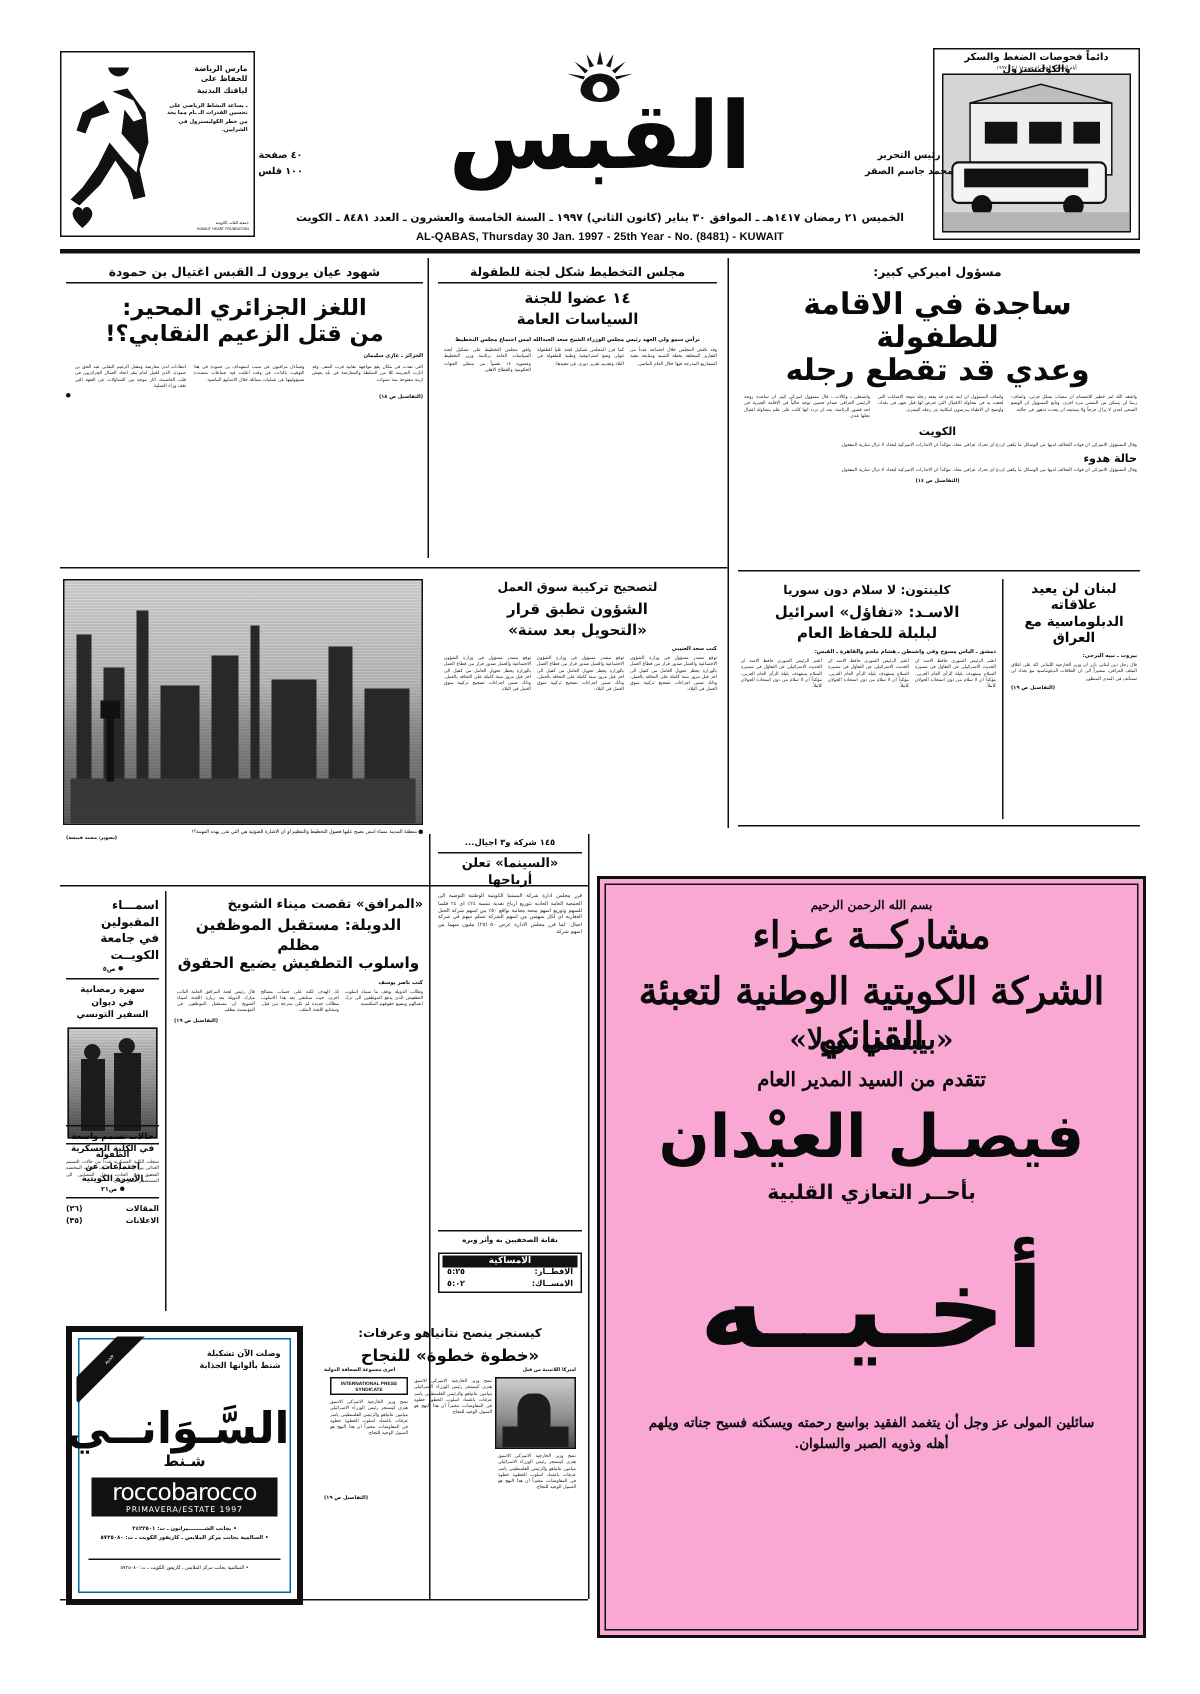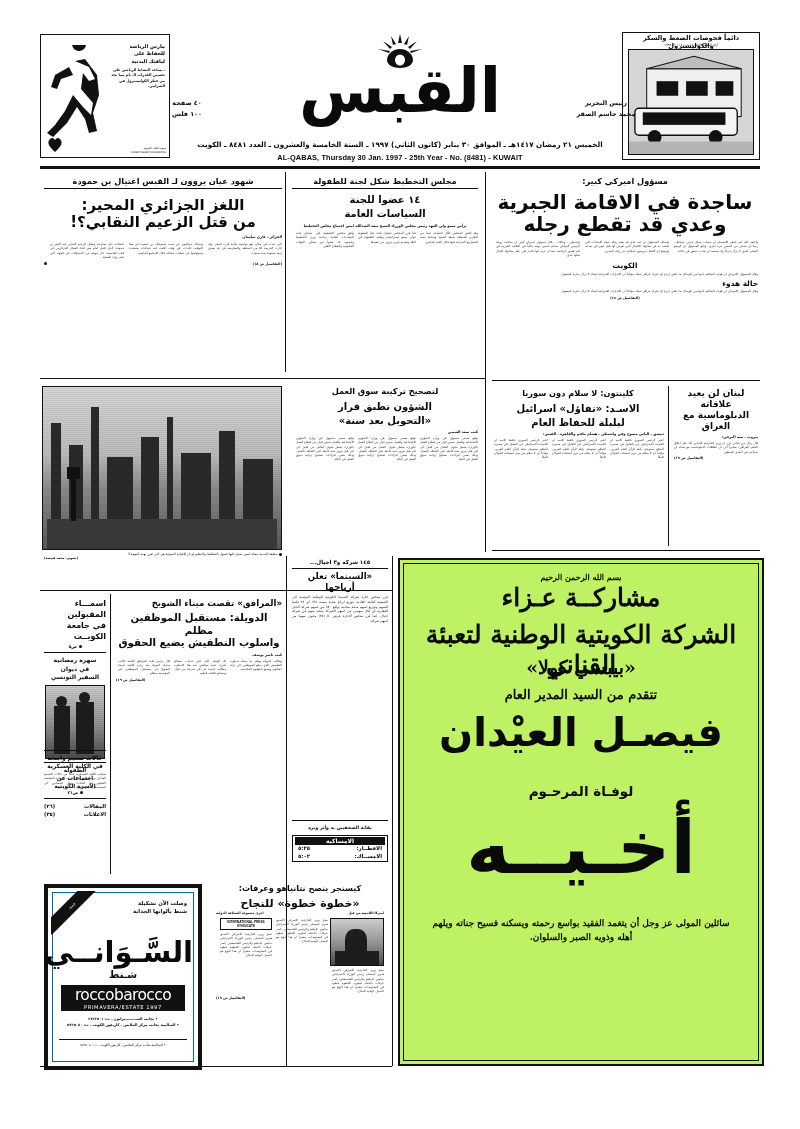--- a/index.html
+++ b/index.html
@@ -133,22 +133,22 @@
   .caption{direction:rtl;text-align:right;font-size:3.2px;line-height:4.4px;}
   .credit{direction:rtl;text-align:left;font-size:3.2px;font-weight:bold;}
 
   .portrait{background:#6f6f6f;border:1px solid #111;position:relative;overflow:hidden;}
   .portrait .fig{position:absolute;background:#1d1d1d;}
   .portrait .bg{position:absolute;inset:0;background:
       linear-gradient(180deg,#cdcdcd,#8f8f8f 55%,#4a4a4a);}
 
   
   #condol{
-    position:absolute;left:398px;top:558px;width:362px;height:504px;
-    border:2.5px solid #111;background:#bef264;
+    position:absolute;left:398px;top:584px;width:362px;height:504px;
+    border:2.5px solid #111;background:#f9a8d4;
   }
   #condol .inner{position:absolute;inset:3px;border:1px solid #111;}
   .cd-bism{
     position:absolute;left:0;right:0;top:8px;text-align:center;
     direction:rtl;font-size:8px;font-weight:bold;font-family:"DejaVu Serif",serif;
   }
   .cd-musharaka{
     position:absolute;left:0;right:0;top:20px;text-align:center;
     direction:rtl;font-size:25px;line-height:28px;font-weight:bold;
     font-family:"DejaVu Serif",serif;letter-spacing:-1px;
@@ -332,21 +332,21 @@
     <div class="dateline-en">AL-QABAS, Thursday 30 Jan. 1997 - 25th Year - No. (8481) - KUWAIT</div>
   </div>
   <div id="mh-rule"></div>
 
   <div class="vrule" style="left:285px;top:172px;height:200px;"></div>
   <div class="vrule" style="left:485px;top:172px;height:380px;"></div>
   <div class="vrule" style="left:40px;top:172px;height:0;"></div>
 
   <div class="col" style="left:492px;top:176px;width:266px;">
     <div class="kicker nb" style="letter-spacing:3px;">مسؤول اميركي كبير:</div>
-    <div class="hl-xl" style="margin-top:3px;">ساجدة في الاقامة الجبرية</div>
+    <div class="hl-xl" style="margin-top:3px;">ساجدة في الاقامة للطفولة</div>
     <div class="hl-xl">وعدي قد تقطع رجله</div>
     <div style="display:flex;gap:5px;margin-top:5px;">
       <div class="bodytext" style="width:84px;">واعتقد الله امر خطير للانضمام ان مصاب بشلل جزئي، واضاف: ربما لن يتمكن من المشي مرة اخرى. وتابع المسؤول ان الوضع الصحي لعدي لا يزال حرجاً ولا يستبعد ان يحدث تدهور في حالته.</div>
       <div class="bodytext" style="width:84px;">واضاف المسؤول ان ابنه عدي قد يفقد رجله نتيجة الاصابات التي لحقت به في محاولة الاغتيال التي تعرض لها قبل شهر في بغداد، واوضح ان الاطباء يدرسون امكانية بتر رجله اليسرى.</div>
       <div class="bodytext" style="width:84px;">واشنطن ـ وكالات ـ قال مسؤول اميركي كبير ان ساجدة زوجة الرئيس العراقي صدام حسين توجد حالياً في الاقامة الجبرية في احد قصور الرئاسة، بعد ان تردد انها كانت على علم بمحاولة اغتيال نجلها عدي.</div>
     </div>
     <div class="hl-xs" style="margin-top:4px;">الكويت</div>
     <div class="bodytext" style="margin-top:2px;">وقال المسؤول الاميركي ان قوات التحالف لديها من الوسائل ما يكفي لردع اي تحرك عراقي معاد، مؤكداً ان الانذارات الاميركية لبغداد لا تزال سارية المفعول.</div>
     <div class="hl-xs" style="margin-top:3px;text-align:right">حالة هدوء</div>
     <div class="bodytext" style="margin-top:1px;">وقال المسؤول الاميركي ان قوات التحالف لديها من الوسائل ما يكفي لردع اي تحرك عراقي معاد، مؤكداً ان الانذارات الاميركية لبغداد لا تزال سارية المفعول.</div>
@@ -560,21 +560,21 @@
   </div>
 
   <div id="condol">
     <div class="inner">
       <div class="cd-bism">بسم الله الرحمن الرحيم</div>
       <div class="cd-musharaka">مشاركــة عـزاء</div>
       <div class="cd-company">الشركة الكويتية الوطنية لتعبئة القناني</div>
       <div class="cd-brand">«بيبسي كولا»</div>
       <div class="cd-presents">تتقدم من السيد المدير العام</div>
       <div class="cd-name">فيصـل العيْدان</div>
-      <div class="cd-for">لوفـاة المرحـوم</div>
+      <div class="cd-cond">بأحــر التعازي القلبية</div>
       <div class="cd-deceased">أخـيــه</div>
       <div class="cd-dua">سائلين المولى عز وجل أن يتغمد الفقيد بواسع رحمته ويسكنه فسيح جناته ويلهم أهله وذويه الصبر والسلوان.</div>
     </div>
   </div>
 
   <div id="sawani">
     <div class="sw-in">
       <div class="sw-corner">
         <div class="band">جديد</div>
       </div>

